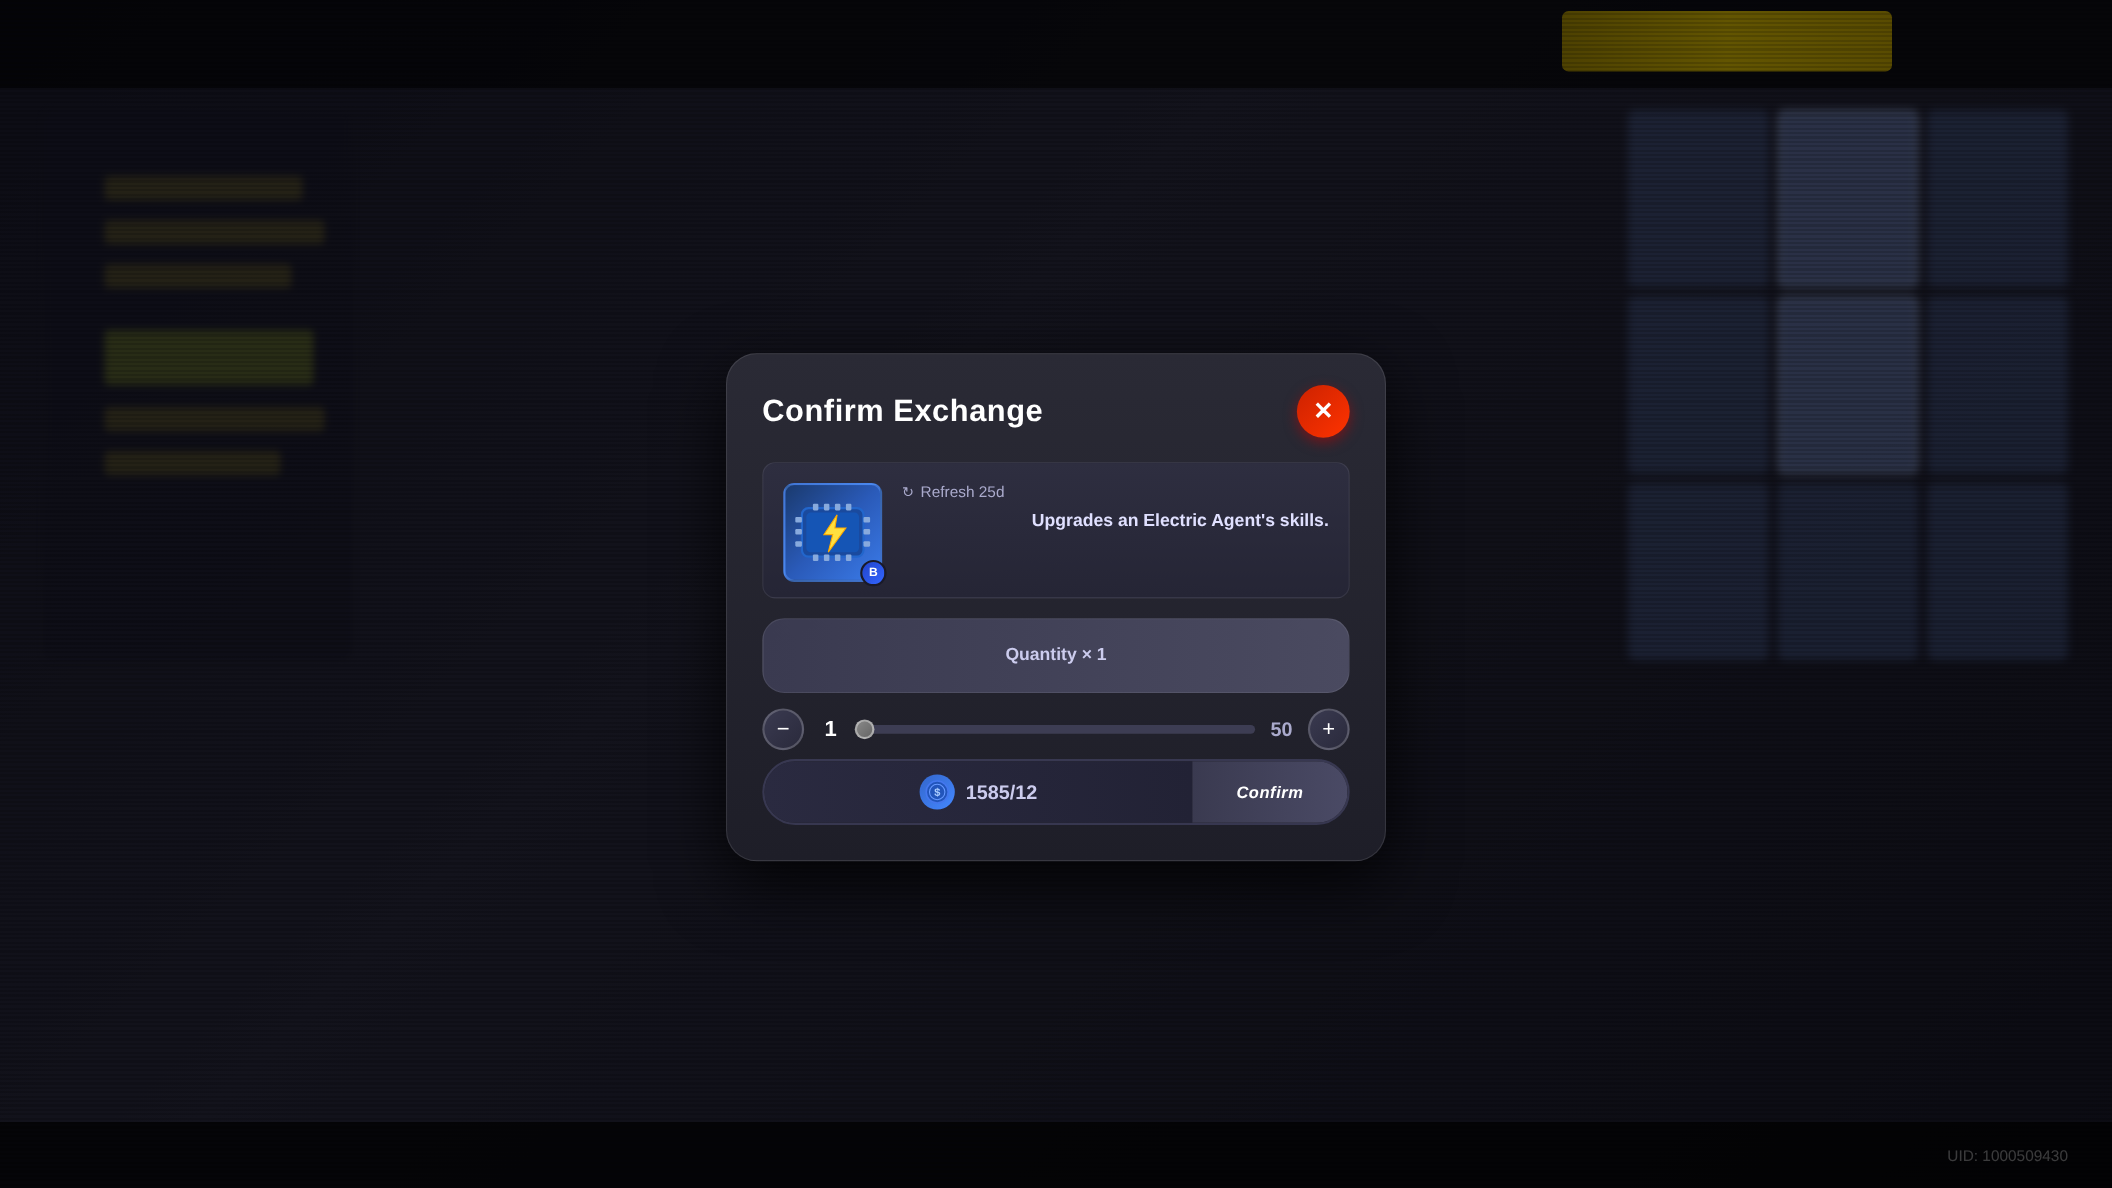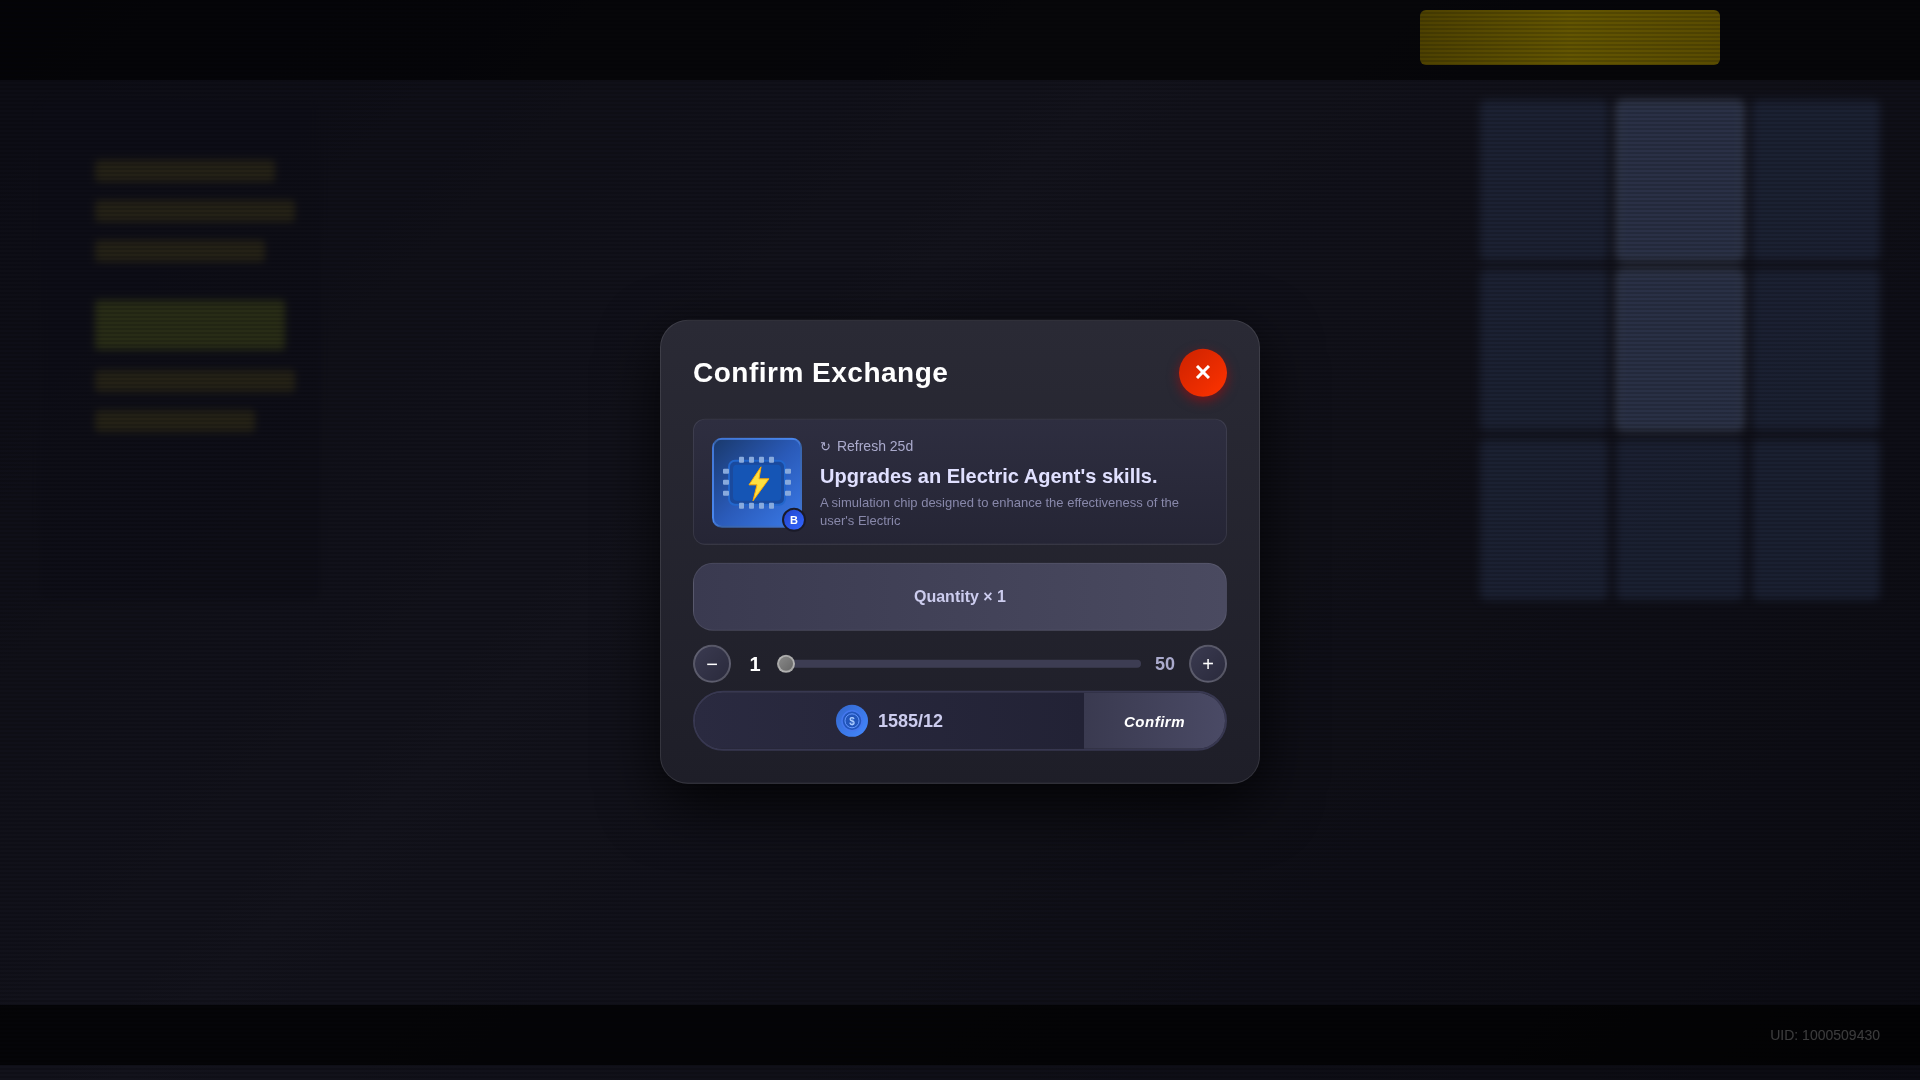--- a/index.html
+++ b/index.html
@@ -39,21 +39,21 @@
       top: 0;
       left: 0;
       right: 0;
       height: 80px;
       background: rgba(0,0,0,0.6);
       z-index: 0;
     }
 
     .bottom-bar {
       position: absolute;
-      bottom: 15px;
+      bottom: 0;
       left: 0;
       right: 0;
       height: 60px;
       background: rgba(0,0,0,0.7);
       z-index: 2;
       display: flex;
       align-items: center;
       justify-content: flex-end;
       padding-right: 40px;
       text-align: right;
@@ -285,24 +285,25 @@
       font-size: 13px;
     }
 
     .refresh-text {
       color: #aaaacc;
       font-size: 14px;
     }
 
     .item-desc-primary {
       color: #e0e0ff;
-      font-size: 20px;
+      font-size: 16px;
       font-weight: 600;
       margin-bottom: 4px;
       line-height: 1.4;
+      text-align: right;
     }
 
     .item-desc-secondary {
       color: #8888aa;
       font-size: 13px;
       line-height: 1.4;
     }
 
     
     .qty-bar-label {
@@ -520,21 +521,20 @@
       </div>
 
       <div class="item-info">
 
         <div class="refresh-row">
           <span class="refresh-icon">↻</span>
           <span class="refresh-text">Refresh 25d</span>
         </div>
 
         <div class="item-desc-primary">Upgrades an Electric Agent's skills.</div>
-        <div class="item-desc-secondary">A simulation chip designed to enhance the effectiveness of the user's Electric</div>
       </div>
     </div>
   </div>
 
   <div class="qty-bar-label">Quantity × 1</div>
 
   <div class="qty-controls">
     <button class="qty-btn">−</button>
 
     <span class="qty-value">1</span>

